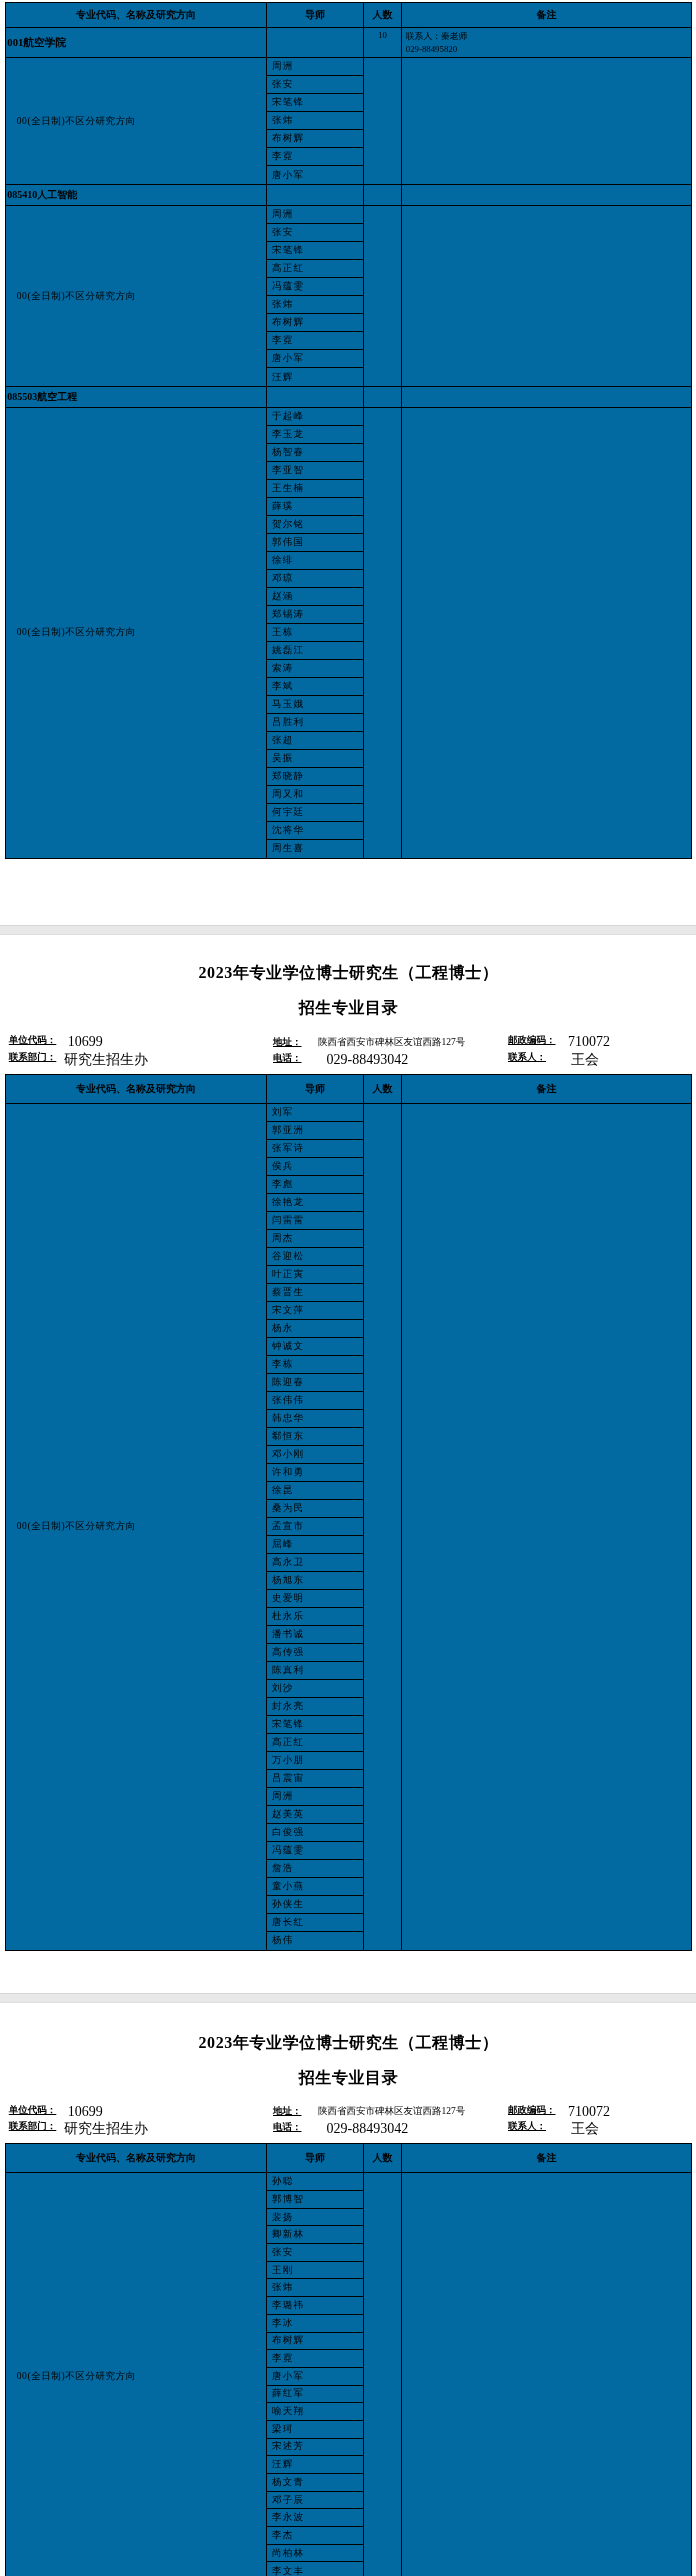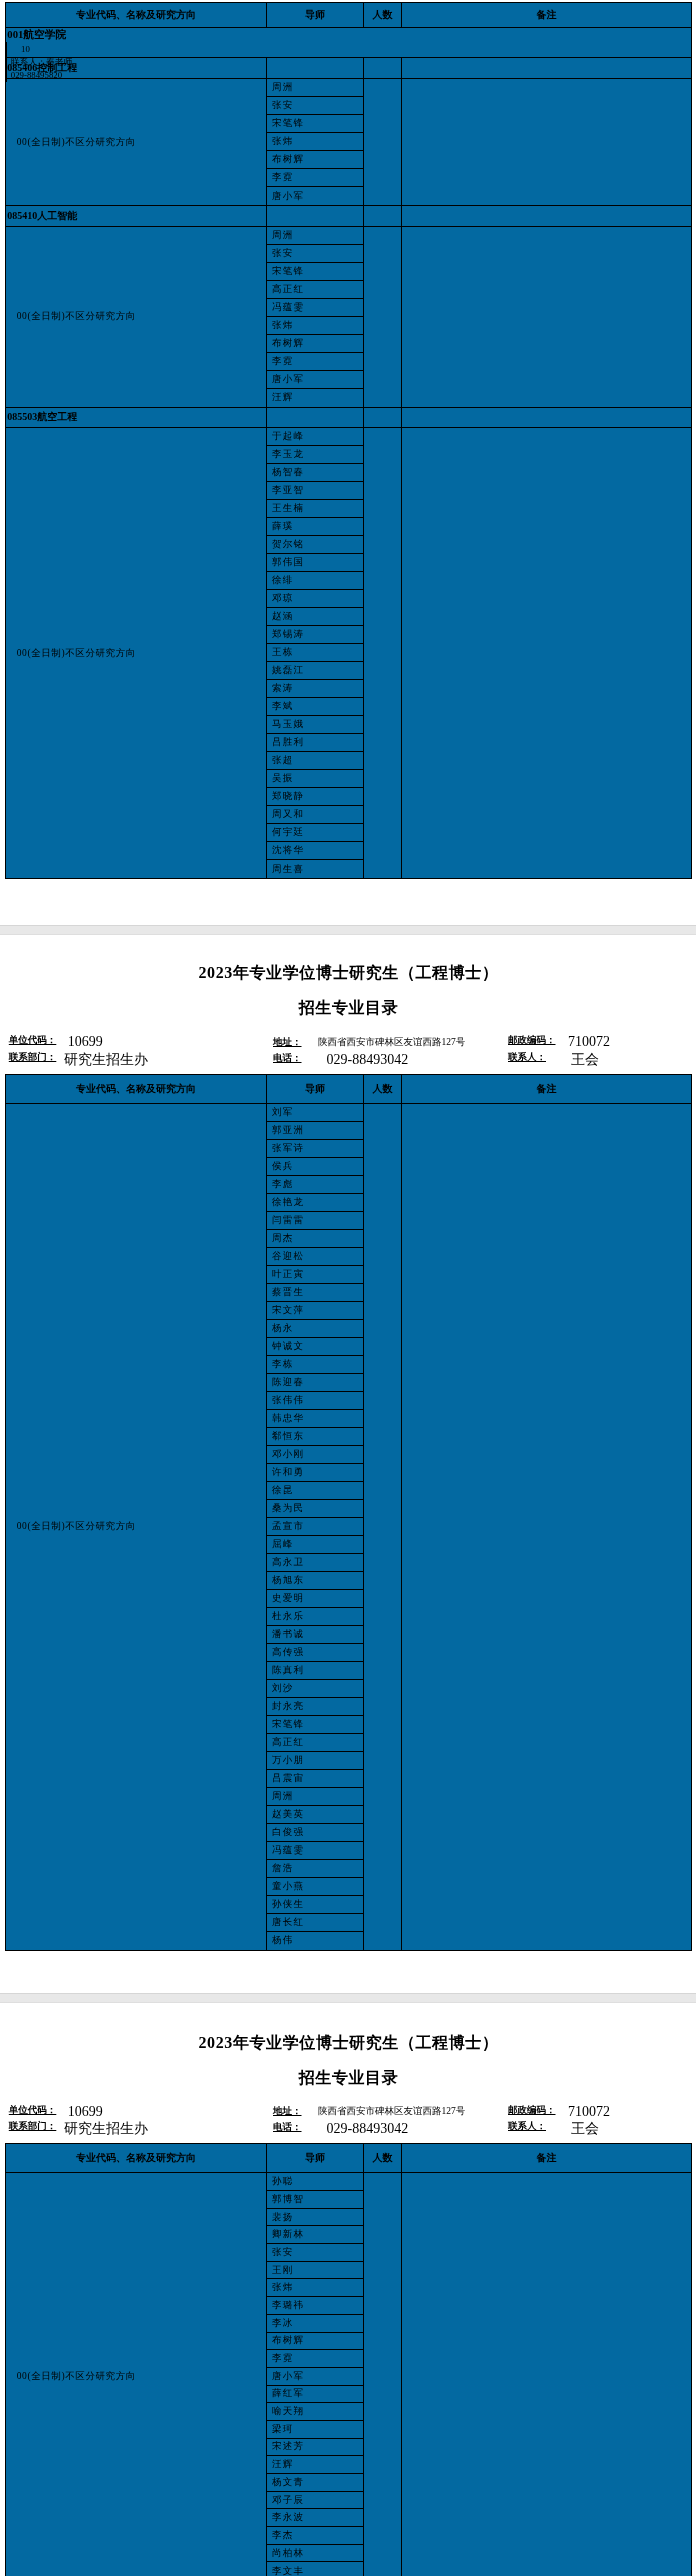--- a/index.html
+++ b/index.html
@@ -18,21 +18,21 @@
   .c1{width:260px;}
   .c2{width:97px;border-left:1.3px solid #000;}
   .c3{width:38px;border-left:1.3px solid #000;}
   .c4{flex:1;border-left:1.3px solid #000;}
 
   .hdr{font-weight:bold;font-size:10px;}
   .hdr .c1,.hdr .c2,.hdr .c3,.hdr .c4{display:flex;align-items:center;justify-content:center;}
   .hdr1{height:24.6px;}
   .hdr2{height:28px;}
 
-  .deptrow{height:29px;flex-direction:column;}
+  .deptrow{height:29px;}
   .deptname{display:flex;align-items:center;font-weight:bold;font-size:10.7px;padding-left:1.3px;}
   .count{display:flex;justify-content:center;padding-top:1.9px;font-size:8.8px;}
   .note{padding:1.3px 0 0 3.8px;font-size:8.8px;line-height:13.2px;}
 
   .secrow{height:19.6px;}
   .seccode{display:flex;align-items:center;font-weight:bold;font-size:10px;padding-left:1.3px;}
 
   .bigrow .c1{display:flex;align-items:center;}
   .dir{padding-left:10.7px;font-size:9.5px;letter-spacing:0.6px;}
   .advcol{display:flex;flex-direction:column;}
@@ -69,26 +69,20 @@
     <div class="trow deptrow">
       <div class="c1 deptname">001航空学院</div>
       <div class="c2"></div>
       <div class="c3 count">10</div>
       <div class="c4 note">
         <div>联系人：秦老师</div>
         <div>029-88495820</div>
       </div>
     </div>
 
-    <div class="trow secrow">
-      <div class="c1 seccode">085406控制工程</div>
-      <div class="c2"></div>
-        <div class="c3"></div>
-        <div class="c4"></div>
-    </div>
     <div class="trow bigrow">
       <div class="c1">
           <span class="dir">00(全日制)不区分研究方向</span>
         </div>
       <div class="c2 advcol">
 
       <div class="adv">
             <span>周洲</span>
           </div>
           <div class="adv">

